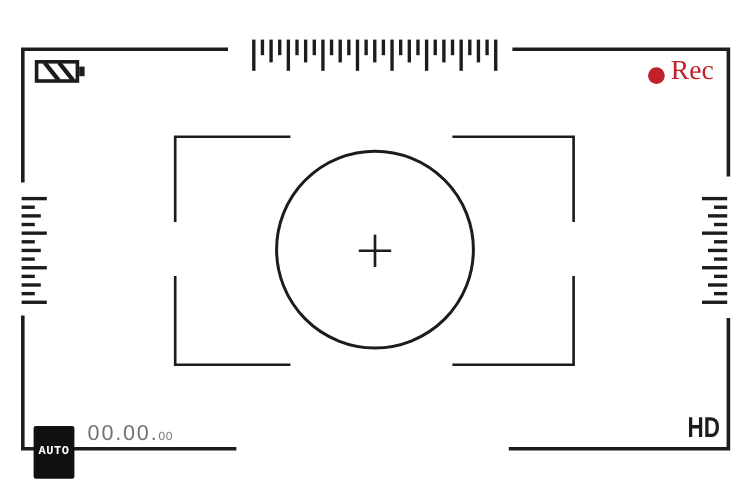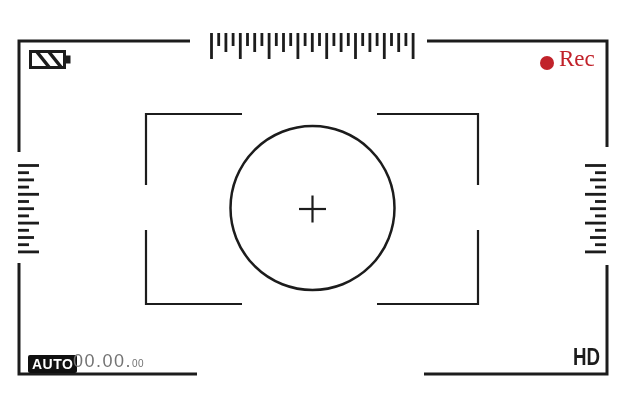--- a/index.html
+++ b/index.html
@@ -31,25 +31,25 @@
     background: #c1222a;
     display: inline-block;
   }
 
   .mode-badge {
     position: absolute;
     left: 28px;
     top: 355px;
     background: #101010;
     color: #ffffff;
-    font-family: Liberation Sans, sans-serif;
+    font-family: Liberation Mono, monospace;
     font-weight: bold;
-    font-size: 14px;
+    font-size: 10px;
     line-height: 1;
-    padding: 2px 4px;
+    padding: 17px 4px;
     border-radius: 2px;
     letter-spacing: 0.5px;
   }
 
   .timecode {
     position: absolute;
     left: 73px;
     top: 351px;
     color: #737373;
     white-space: nowrap;

